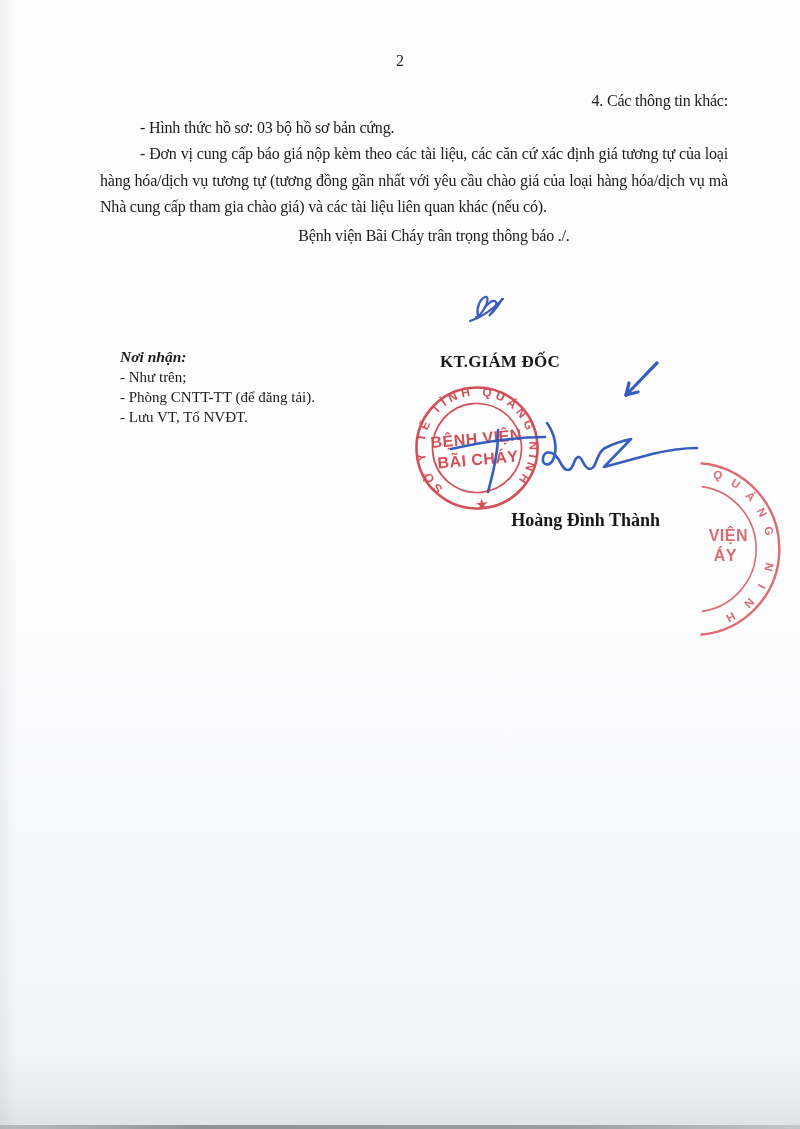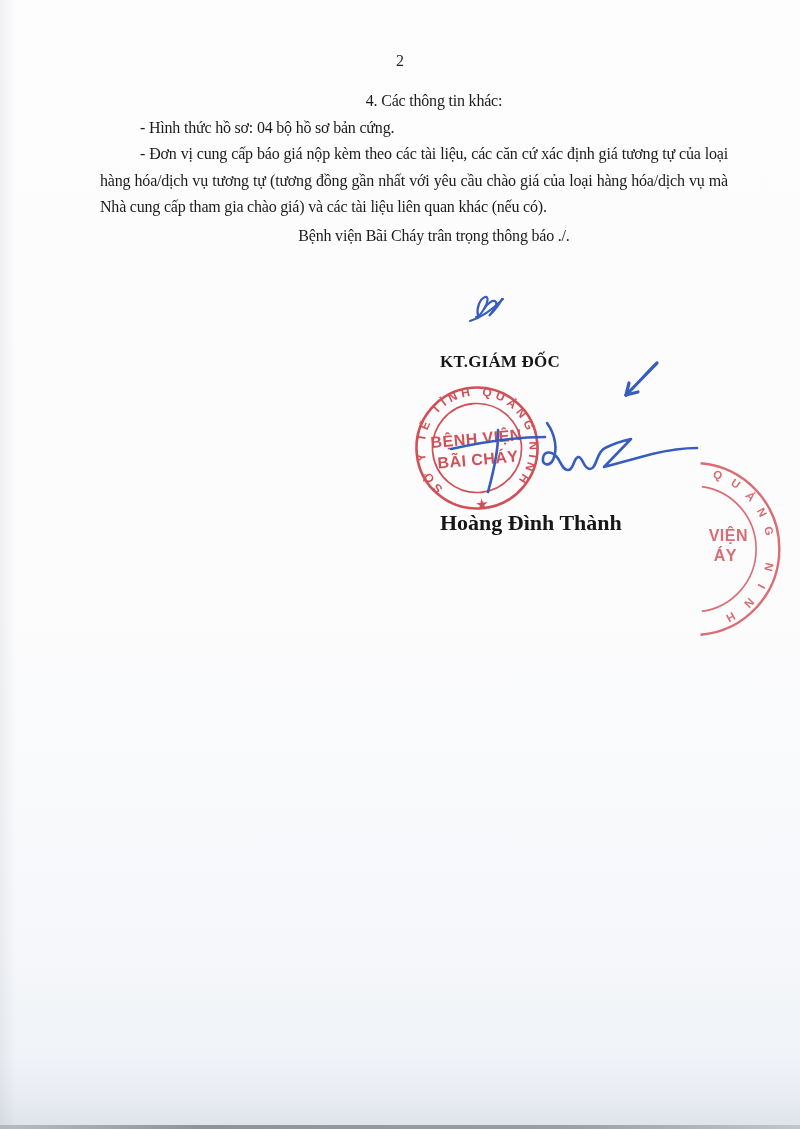--- a/index.html
+++ b/index.html
@@ -33,57 +33,63 @@
   .page-number{
     position:absolute;top:52px;left:0;width:800px;
     text-align:center;font-size:16px;color:#2a2a2c;
   }
   .doc-body{
     position:absolute;top:88px;left:100px;width:628px;
     font-size:16px;line-height:26.6px;letter-spacing:-0.2px;
     color:#1b1b1d;text-align:justify;
   }
   .doc-body p{margin:0;text-indent:40px;}
-  .doc-body p.heading{text-align:center;}
+  .doc-body p.heading{text-align:right;}
   .doc-body p.announce{text-align:center;margin-top:2px;}
   .recipients{
     position:absolute;left:120px;top:347px;
     font-size:15px;line-height:20px;color:#1b1b1d;
   }
   .recipients .label{font-weight:bold;font-style:italic;font-size:15.5px;}
   .recipients p{margin:0;}
   .sig-titles{
     position:absolute;left:440px;top:351px;width:220px;
     text-align:left;font-weight:bold;font-size:17px;line-height:22.5px;
     letter-spacing:0.2px;color:#17171a;
   }
   .signer-name{
     position:absolute;left:440px;top:510px;width:220px;
-    text-align:left;font-weight:bold;font-size:22px;color:#17171a;
+    text-align:right;font-weight:bold;font-size:18px;color:#17171a;
   }
   svg.overlay{
     position:absolute;left:0;top:0;width:800px;height:1129px;
     pointer-events:none;mix-blend-mode:multiply;
   }
   .stamp-sans{font-family:"Liberation Sans",sans-serif;font-weight:bold;}
 </style>
 </head>
 <body>
 
 <div class="page">
 
   <div class="page-number">2</div>
 
   <div class="doc-body">
     <p class="heading">4. Các thông tin khác:</p>
-    <p>- Hình thức hồ sơ: 04 bộ hồ sơ bản cứng.</p>
+    <p>- Hình thức hồ sơ: 03 bộ hồ sơ bản cứng.</p>
     <p>- Đơn vị cung cấp báo giá nộp kèm theo các tài liệu, các căn cứ xác định giá tương tự của loại hàng hóa/dịch vụ tương tự (tương đồng gần nhất với yêu cầu chào giá của loại hàng hóa/dịch vụ mà Nhà cung cấp tham gia chào giá) và các tài liệu liên quan khác (nếu có).</p>
     <p class="announce">Bệnh viện Bãi Cháy trân trọng thông báo ./.</p>
   </div>
 
+  <div class="recipients">
+    <p class="label">Nơi nhận:</p>
+    <p>- Như trên;</p>
+    <p>- Phòng CNTT-TT (để đăng tải).</p>
+    <p>- Lưu VT, Tổ NVĐT.</p>
+  </div>
 
   <div class="sig-titles">
     <div>KT.GIÁM ĐỐC</div>
   </div>
 
   <div class="signer-name">Hoàng Đình Thành</div>
 
   <svg class="overlay" viewBox="0 0 800 1129">
 
     <g opacity="0.88" transform="rotate(-5 477 448)">

